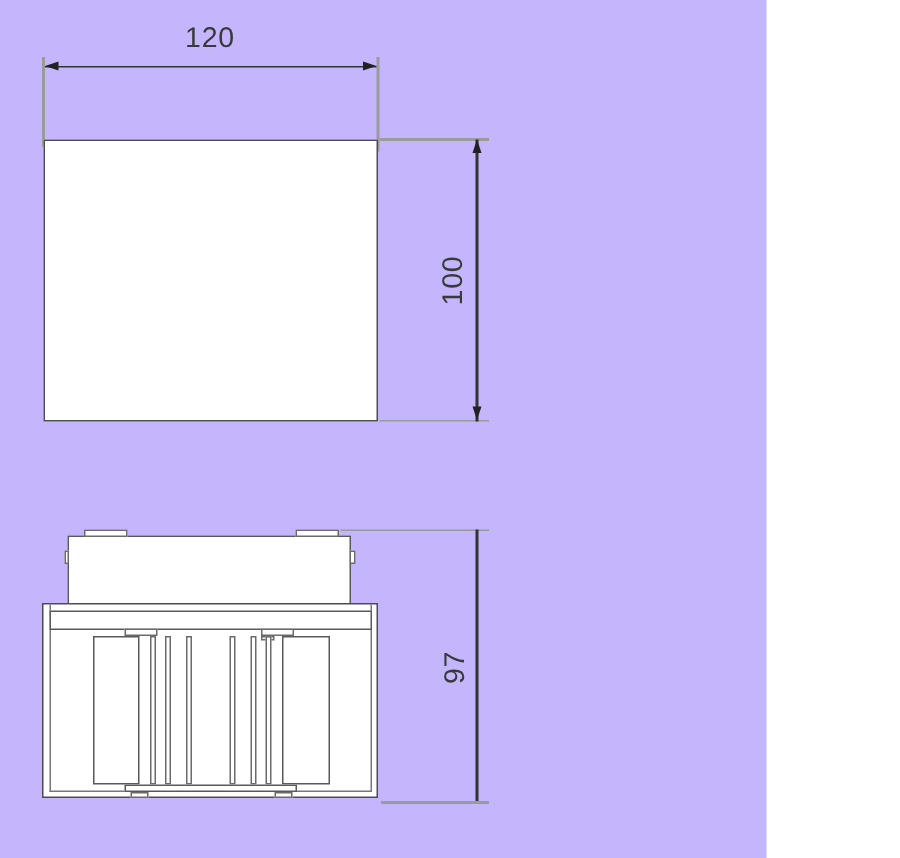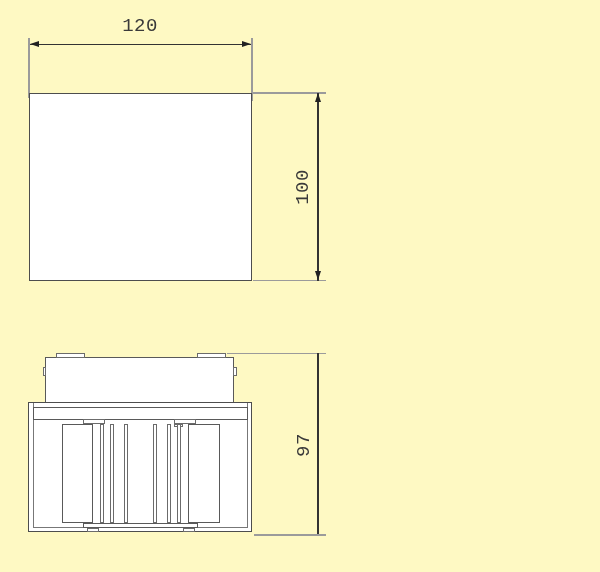--- a/index.html
+++ b/index.html
@@ -1,18 +1,18 @@
 <!DOCTYPE html>
 <html><head>
 <meta charset="utf-8">
 <style>
   html,body{margin:0;padding:0;background:#ffffff;}
   .canvas{
-    position:relative;width:600px;height:572px;background:#fef9c3;overflow:hidden;
-    font-family:Liberation Mono, monospace;
+    position:relative;width:511px;height:572px;background:#c4b5fd;overflow:hidden;
+    font-family:Liberation Sans, sans-serif;
   }
   
   .abs{position:absolute;box-sizing:border-box;}
   .outline{border:1.5px solid #4d4d4d;background:#ffffff;}
   .thin-outline{border:1.2px solid #595959;background:#ffffff;}
   .hair-outline{border:1px solid #6b6b6b;background:#ffffff;}
   .ext{background:#9b9b9b;}                 
   .dim{background:#333333;}                 
   .lbl{
     color:#3a3a3a;font-size:19px;line-height:22px;text-align:center;

